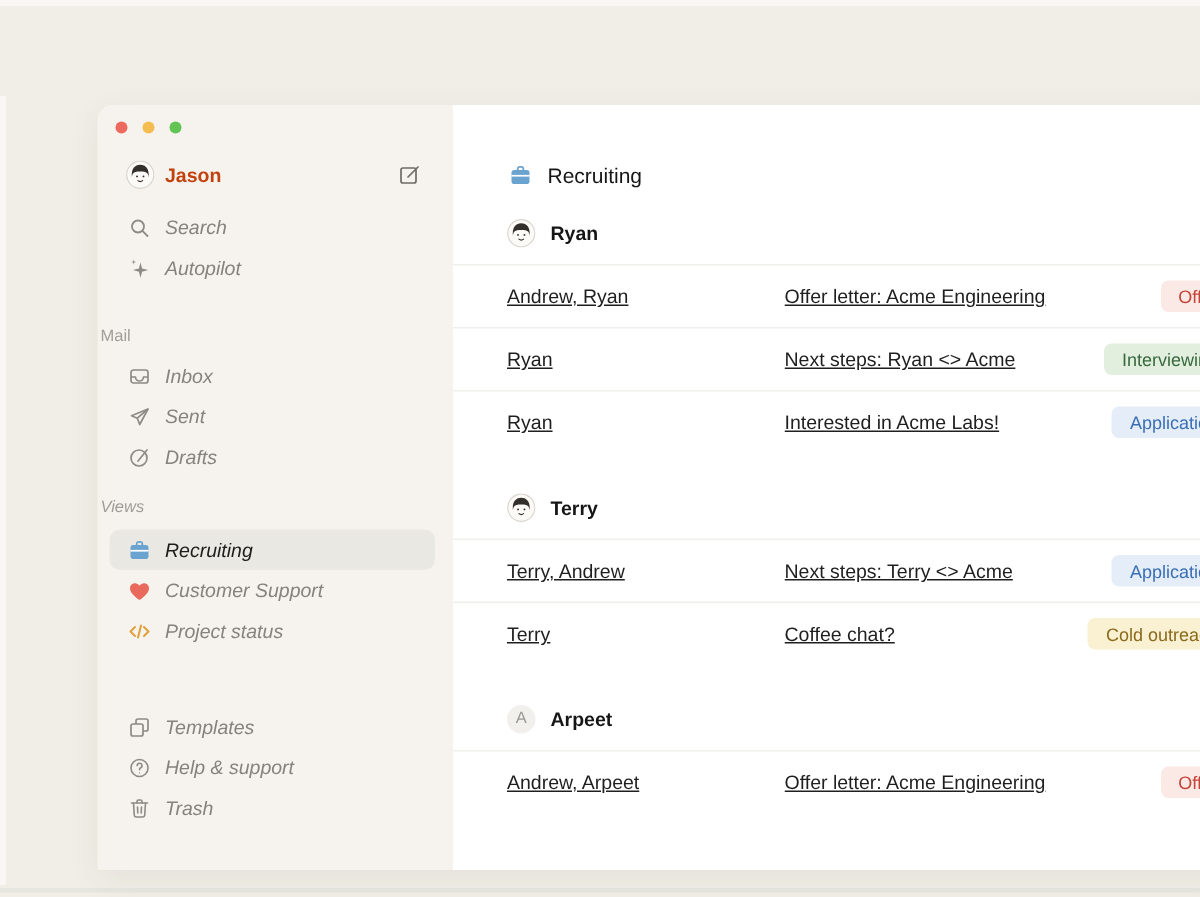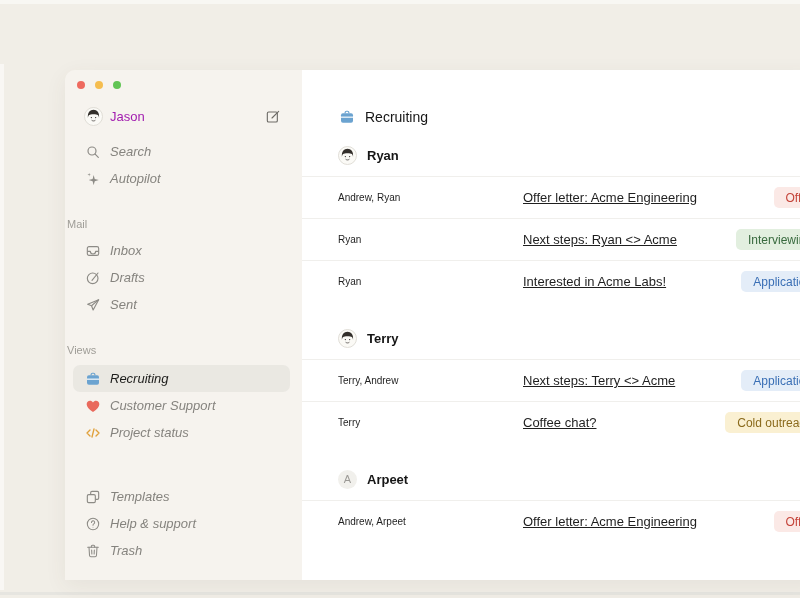--- a/index.html
+++ b/index.html
@@ -19,47 +19,47 @@
     box-shadow:0 6px 22px rgba(80,70,50,.07);
   }
 
   
   .sidebar{width:237px;flex:none;background:#f6f3ee;display:flex;flex-direction:column;}
   .lights{display:flex;gap:10px;padding:11px 0 0 12px;height:8px;flex:none;}
   .light{width:8px;height:8px;border-radius:50%;}
   .l-red{background:#ee6a5f}.l-yellow{background:#f5bd4f}.l-green{background:#61c454}
 
   .user-row{height:27px;display:flex;align-items:center;gap:7px;margin:14px 12px 0 8px;padding-left:11px;flex:none;}
-  .user-name{font-size:13px;color:#a21caf;font-weight:400;}
+  .user-name{font-size:13px;color:#c2410c;font-weight:700;}
   .compose{margin-left:auto;margin-right:9px;}
 
   .srow{height:27px;display:flex;align-items:center;gap:9px;margin:0 12px 0 8px;padding-left:11px;border-radius:7px;flex:none;cursor:default;font-style:italic;}
   .srow.sel{background:#eae8e2;}
   .icn{width:17px;height:17px;display:flex;align-items:center;justify-content:center;flex:none;}
   .icn svg{display:block;}
   .slbl{font-size:13px;color:#85837e;white-space:nowrap;}
   .sel .slbl{color:#1d1d1b;}
   .mt-search{margin-top:8px;}
   .slabel{height:27px;display:flex;align-items:center;padding-left:2px;font-size:11px;color:#9f9d97;flex:none;}
   .slabel.mail{margin-top:18px;}
-  .slabel.views{margin-top:18px;}
+  .slabel.views{margin-top:6px;font-style:italic;}
   .views-list{margin-top:2px;}
   .bottom-list{margin-top:37px;}
 
   
   .content{flex:1;background:#ffffff;padding-top:30px;min-width:0;}
   .view-title{height:34px;display:flex;align-items:center;gap:10px;padding-left:36px;}
   .view-title .ttl{font-size:14px;font-weight:500;color:#171717;}
   .group-header{height:42px;display:flex;align-items:center;gap:10px;padding-left:36px;}
   .group-header.gap{margin-top:15px;}
   .gname{font-size:13px;font-weight:600;color:#161616;}
   .avletter{width:19px;height:19px;border-radius:50%;background:#f1f0ec;color:#9b9995;font-size:11px;font-weight:500;display:flex;align-items:center;justify-content:center;flex:none;}
   .avface{width:19px;height:19px;flex:none;display:flex;}
   .mrow{height:42px;display:flex;align-items:center;padding-left:36px;border-top:1px solid #f0efec;box-sizing:border-box;}
-  .sender{width:185px;flex:none;font-size:10px;color:#1f1f1f;white-space:nowrap;overflow:hidden;}
+  .sender{width:185px;flex:none;font-size:13px;color:#1f1f1f;white-space:nowrap;overflow:hidden;text-decoration:underline;}
   .subject{flex:1;font-size:13px;color:#1f1f1f;white-space:nowrap;overflow:hidden;text-decoration:underline;}
   .badge{flex:none;margin-right:-4px;font-size:12px;height:21px;display:flex;align-items:center;padding:0 12px;border-radius:5px;font-weight:500;white-space:nowrap;}
 </style>
 </head>
 <body>
 
 <div class="strip-top"></div>
 <div class="strip-left"></div>
 <div class="bottom-line"></div>
 
@@ -118,35 +118,35 @@
             <span class="icn">
               <svg width="16" height="16" viewBox="0 0 24 24" fill="none" stroke="#8d8b86" stroke-width="1.7" stroke-linejoin="round">
                 <rect x="3.5" y="5.5" width="17" height="13" rx="2.5"></rect>
                 <path d="M3.5 12.5 h4.5 a4 4 0 0 0 8 0 h4.5"></path>
               </svg>
             </span>
             <span class="slbl">Inbox</span>
           </div>
           <div class="srow">
             <span class="icn">
+              <svg width="16" height="16" viewBox="0 0 24 24" fill="none" stroke="#8d8b86" stroke-width="1.7" stroke-linejoin="round">
+                <path d="M20.5 4 L4 10.8 L9.8 13.2 L12.2 19.5 Z"></path>
+                <path d="M20.5 4 L9.8 13.2"></path>
+              </svg>
+            </span>
+            <span class="slbl">Sent</span>
+          </div>
+          <div class="srow">
+            <span class="icn">
               <svg width="16" height="16" viewBox="0 0 24 24" fill="none" stroke="#8d8b86" stroke-width="1.7" stroke-linecap="round">
                 <circle cx="11.5" cy="12.5" r="8"></circle>
                 <line x1="19.5" y1="4.5" x2="10.5" y2="15.5"></line>
               </svg>
             </span>
             <span class="slbl">Drafts</span>
-          </div>
-          <div class="srow">
-            <span class="icn">
-              <svg width="16" height="16" viewBox="0 0 24 24" fill="none" stroke="#8d8b86" stroke-width="1.7" stroke-linejoin="round">
-                <path d="M20.5 4 L4 10.8 L9.8 13.2 L12.2 19.5 Z"></path>
-                <path d="M20.5 4 L9.8 13.2"></path>
-              </svg>
-            </span>
-            <span class="slbl">Sent</span>
           </div>
         </div>
         <div class="slabel views">Views</div>
         <div class="views-list">
           <div class="srow sel">
             <span class="icn">
               <svg width="16" height="16" viewBox="0 0 24 24">
                 <path d="M9.2 6.5 V5.4 a2 2 0 0 1 2-2 h1.6 a2 2 0 0 1 2 2 V6.5" fill="none" stroke="#6ba3d0" stroke-width="1.8"></path>
                 <rect x="3" y="6.5" width="18" height="14" rx="2.8" fill="#6ba3d0"></rect>
                 <rect x="3" y="11.4" width="18" height="1.7" fill="#ffffff"></rect>

